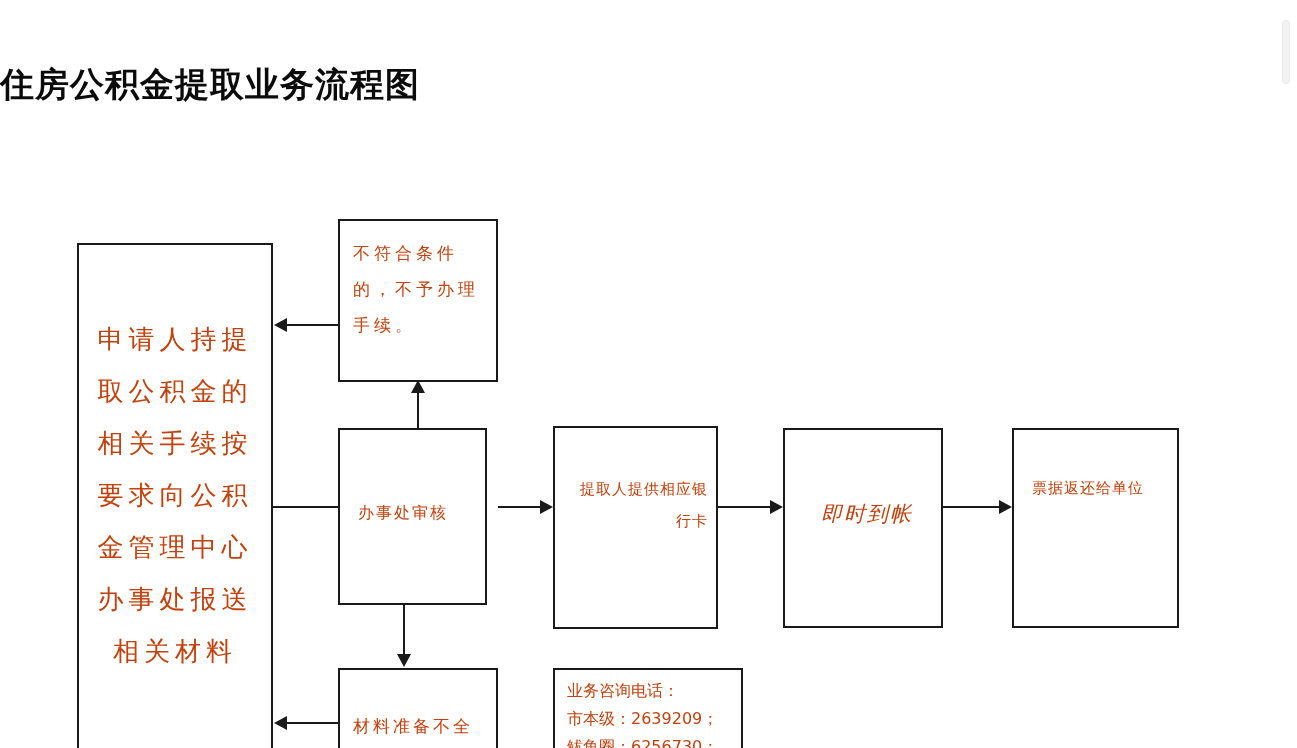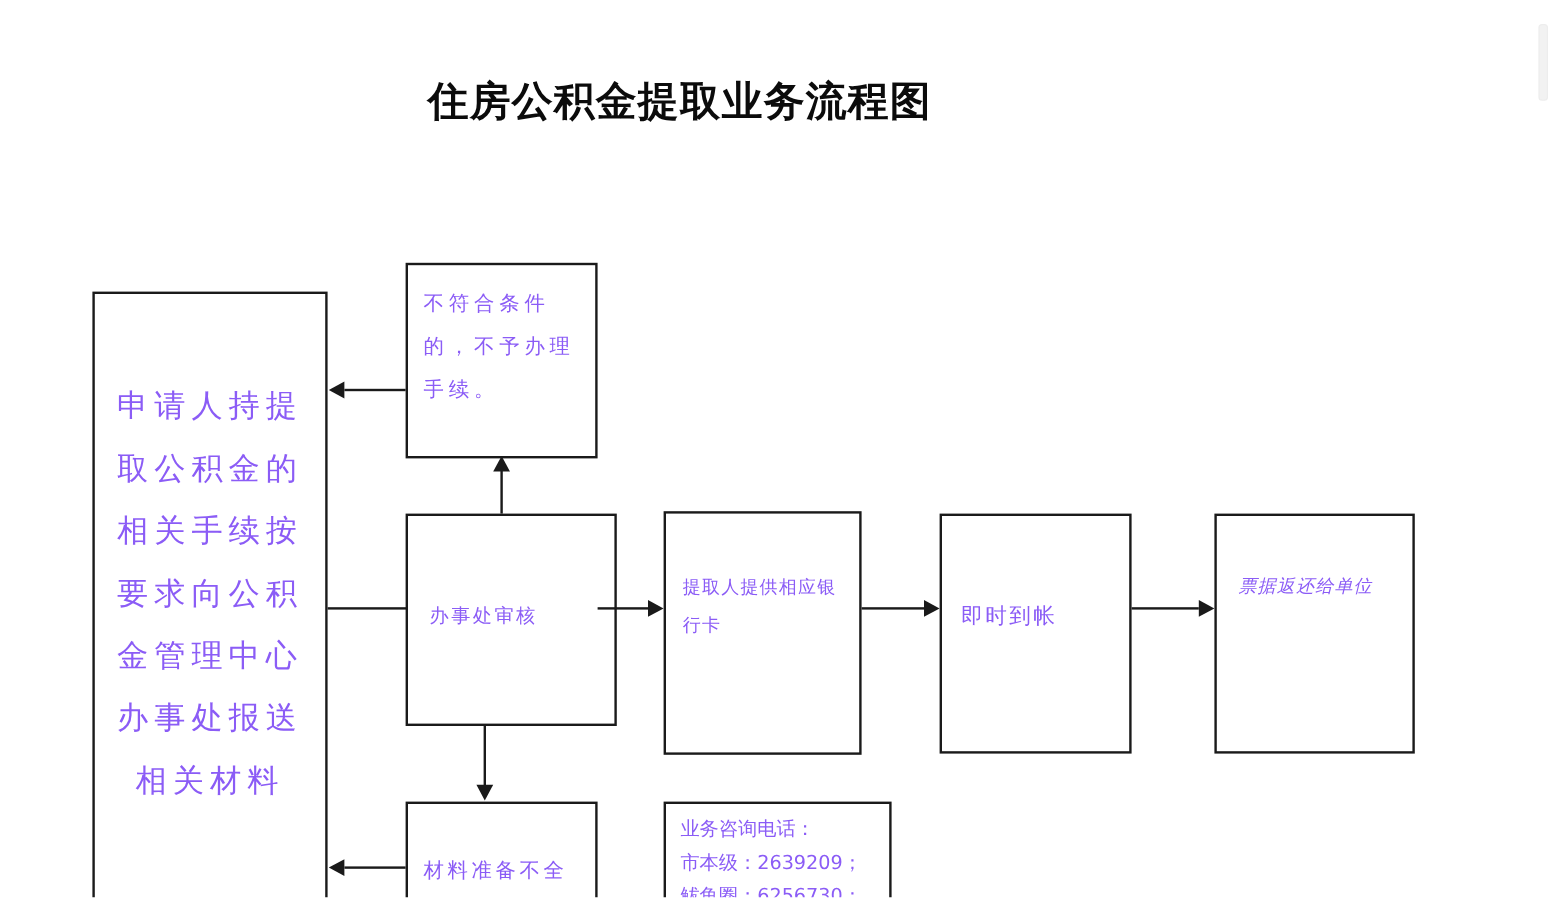--- a/index.html
+++ b/index.html
@@ -15,34 +15,33 @@
     width: 1297px;
     height: 748px;
     background: #ffffff;
     overflow: hidden;
   }
   .doc-title {
     position: absolute;
     left: 0;
     top: 62px;
     width: 1133px;
-    text-align: center;
     font-family: "DejaVu Serif", serif;
     font-weight: bold;
     font-size: 34px;
     letter-spacing: 1px;
     color: #0b0b0b;
     white-space: nowrap;
   }
   .node {
     position: absolute;
     box-sizing: border-box;
     border: 2px solid #1a1a1a;
     background: #ffffff;
-    color: #8b5cf6;
+    color: #c2410c;
     font-family: "DejaVu Sans", sans-serif;
     overflow: hidden;
   }
   .node .txt {
     position: absolute;
     display: block;
     white-space: pre-wrap;
     word-break: break-all;
   }
 
@@ -64,54 +63,56 @@
   }
   #node-reject .txt {
     left: 13px; right: 8px; top: 14px;
     font-size: 17px;
     line-height: 36px;
     letter-spacing: 4px;
   }
 
   
   #node-audit {
-    left: 338px; top: 428px; width: 176px; height: 177px;
+    left: 338px; top: 428px; width: 149px; height: 177px;
   }
   #node-audit .txt {
     left: 18px; right: 8px; top: 72px;
     font-size: 16px;
     line-height: 22px;
     letter-spacing: 2px;
   }
 
   
   #node-bankcard {
     left: 553px; top: 426px; width: 165px; height: 203px;
   }
   #node-bankcard .txt {
     left: 14px; right: 8px; top: 45px;
     font-size: 15px;
     line-height: 32px;
     letter-spacing: 1px;
+    text-align: right;
   }
 
   
   #node-instant {
     left: 783px; top: 428px; width: 160px; height: 200px;
   }
   #node-instant .txt {
-    left: 16px; right: 8px; top: 72px;
-    font-size: 18px;
+    left: 36px; right: 8px; top: 72px;
+    font-size: 21px;
     line-height: 24px;
     letter-spacing: 2px;
+    font-style: italic;
   }
 
   
   #node-receipt {
-    left: 1012px; top: 428px; width: 167px; height: 200px; font-style: italic;
+    left: 1012px; top: 428px; width: 167px; height: 200px;
   }
   #node-receipt .txt {
     left: 18px; right: 8px; top: 46px;
     font-size: 15px;
     line-height: 24px;
     letter-spacing: 1px;
   }
 
   
   #node-incomplete {

